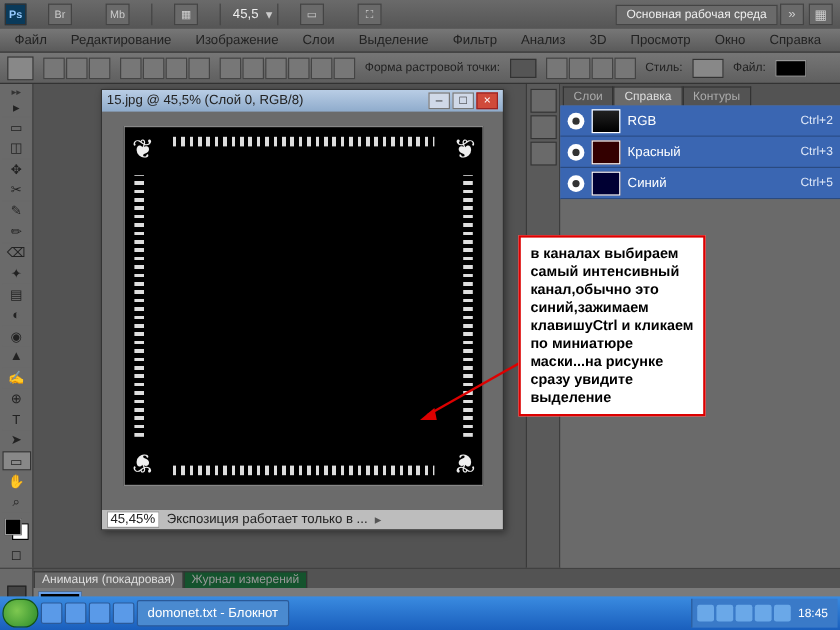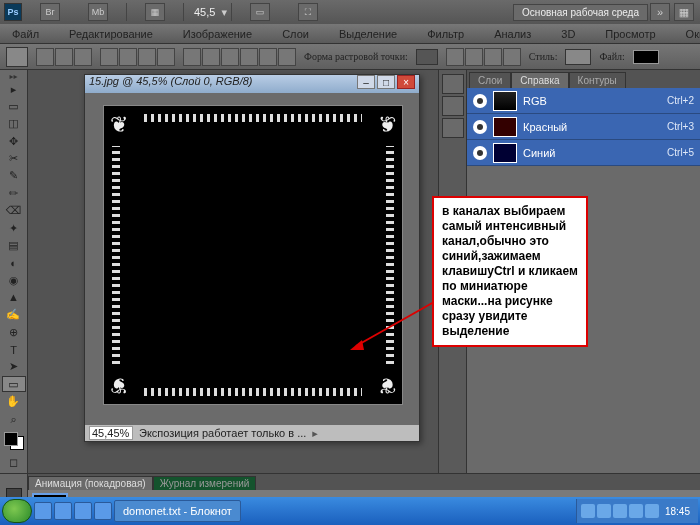--- a/index.html
+++ b/index.html
@@ -8,46 +8,46 @@
 
 .app-bar { height: 24px; background: linear-gradient(#6a6a6a,#555); display: flex; align-items: center; padding: 0 4px; color: #eee; }
 .ps-logo { width: 18px; height: 18px; background: #0a3a5a; color: #9cf; display: flex; align-items: center; justify-content: center; font-weight: bold; font-size: 9px; border: 1px solid #333; margin-right: 4px;}
 .app-bar .mini-icon { width: 20px; height: 18px; background: #6a6a6a; border: 1px solid #444; margin: 0 14px; display:flex;align-items:center;justify-content:center;color:#ccc;font-size:9px;}
 .app-bar .sep { width: 1px; height: 18px; background: #444; margin: 0 4px; }
 .zoom-in { color: #eee; padding: 0 6px; }
 .workspace-btn { margin-left: auto; background: #6a6a6a; border: 1px solid #444; padding: 2px 8px; color: #eee; font-size: 10px;}
 .chev { width: 20px; height: 18px; background: #6a6a6a; border: 1px solid #444; margin: 0 2px; color:#ccc; display:flex;align-items:center;justify-content:center;}
 
 
-.menu-bar { height: 20px; background: linear-gradient(#777,#5a5a5a); display: flex; align-items: center; padding: 0 6px; gap: 18px; color: #000; border-bottom: 1px solid #333;}
+.menu-bar { height: 20px; background: linear-gradient(#777,#5a5a5a); display: flex; align-items: center; padding: 0 6px; gap: 8px; color: #000; border-bottom: 1px solid #333;}
 .menu-bar span { padding: 2px 6px; cursor: default; color:#222;}
 
 
 .options-bar { height: 26px; background: linear-gradient(#767676,#5f5f5f); display: flex; align-items: center; padding: 0 6px; gap: 8px; color: #222; border-bottom: 1px solid #333;}
 .opt-ico { width: 22px; height: 20px; background: #888; border: 1px solid #333; }
 .opt-group { display:flex; gap:1px; }
 .opt-group .b { width:18px;height:18px;background:#777;border:1px solid #444;}
-.opt-label { font-size:10px; color:#222;font-family:Liberation Serif, serif;}
+.opt-label { font-size:10px; color:#222;}
 .color-chip { width: 26px; height: 14px; background: #000; border: 1px solid #999;}
 
 
 .main { display: flex; height: 403px; }
 
 
 .toolbox { width: 28px; background: #6a6a6a; border-right: 1px solid #333; display: flex; flex-direction: column; padding: 2px 0; gap: 1px;}
 .tool { width: 24px; height: 18px; margin: 0 auto; background:#6a6a6a; border:1px solid transparent; color:#222; display:flex;align-items:center;justify-content:center; font-size:11px;}
 .tool.active { background:#888; border:1px solid #333;}
 .mini-stack { width:24px;margin:2px auto; position:relative;height:24px;}
 .swatch-bg{position:absolute;width:14px;height:14px;background:#fff;border:1px solid #000;right:2px;bottom:2px;}
 .swatch-fg{position:absolute;width:14px;height:14px;background:#000;border:1px solid #999;left:2px;top:2px;}
 
 
 .canvas-area { flex: 1; background: #535353; position: relative; }
 .doc-window { position: absolute; left: 56px; top: 4px; width: 336px; height: 368px; background: #6b6b6b; border: 1px solid #333; box-shadow: 2px 2px 6px rgba(0,0,0,.4);}
-.doc-title { height: 18px; background: linear-gradient(#b9cde5,#8faccc); display: flex; align-items: flex-start; padding: 0 4px; font-size: 10px; color:#222;font-style:italic;}
+.doc-title { height: 18px; background: linear-gradient(#b9cde5,#8faccc); display: flex; align-items: center; padding: 0 4px; font-size: 10px; color:#222;}
 .doc-title .wbtn { width: 18px; height: 14px; margin-left: 2px; display:flex;align-items:center;justify-content:center; font-size:10px;}
 .doc-title .wbtn.min{background:#d0d9e8;border:1px solid #777;}
 .doc-title .wbtn.max{background:#d0d9e8;border:1px solid #777;}
 .doc-title .wbtn.close{background:#d04a3a;color:#fff;border:1px solid #922;}
 .doc-title .spacer{flex:1;}
 .canvas { position:absolute; left:18px; top:30px; width:300px; height:300px; background:#000; border:1px solid #888;}
 .ornament { position:absolute; color:#eee; font-size:22px; }
 .orn-tl{left:6px;top:6px;} .orn-tr{right:6px;top:6px;transform:scaleX(-1);} .orn-bl{left:6px;bottom:6px;transform:scaleY(-1);} .orn-br{right:6px;bottom:6px;transform:scale(-1,-1);}
 .edge{position:absolute;background:repeating-linear-gradient(90deg,#ddd 0 3px,transparent 3px 7px);}
 .edge.h{height:8px;left:40px;right:40px;}

